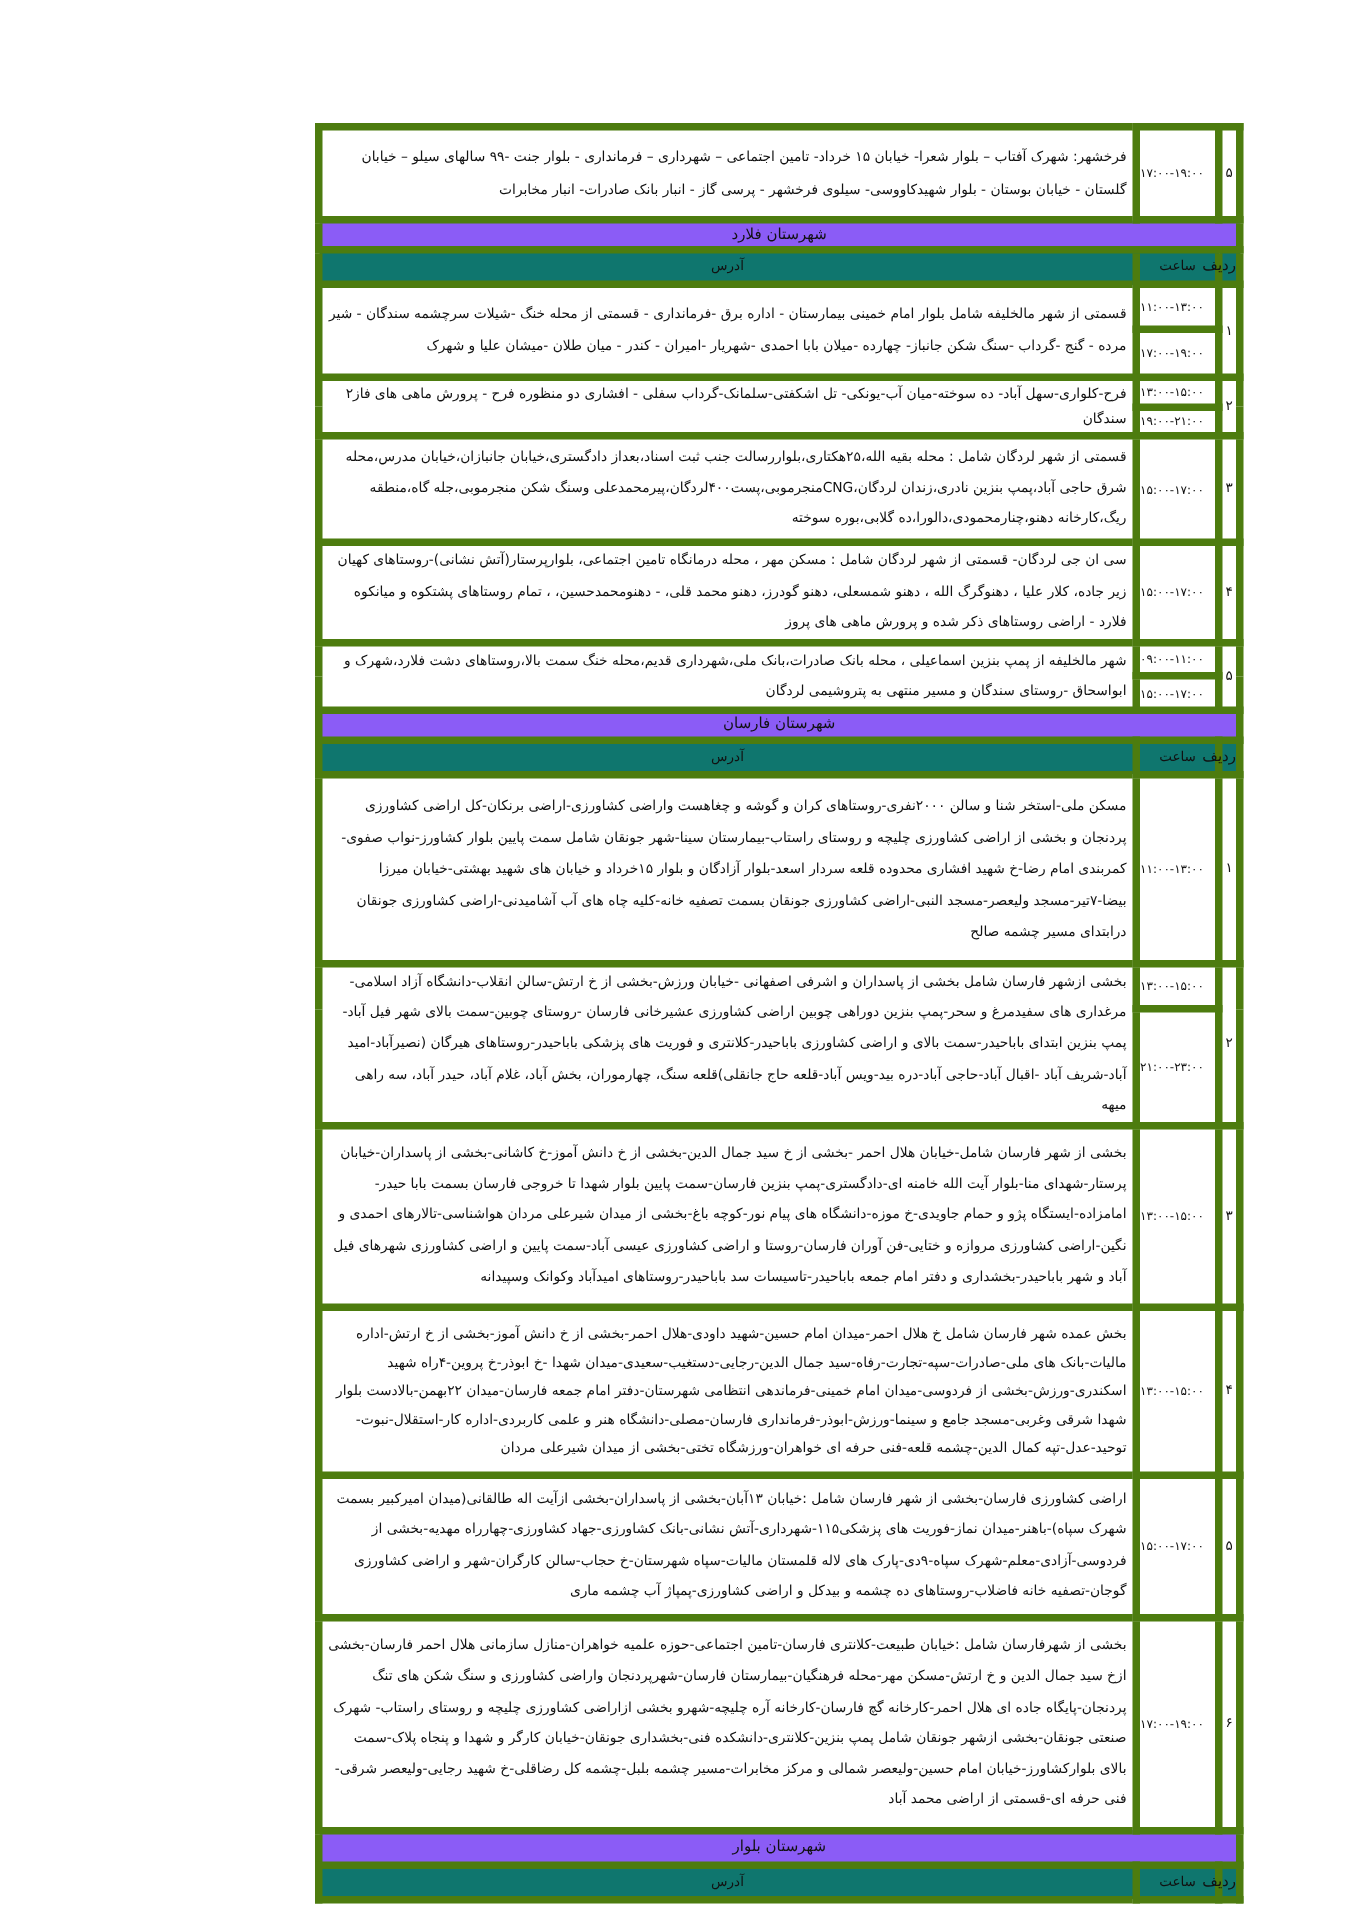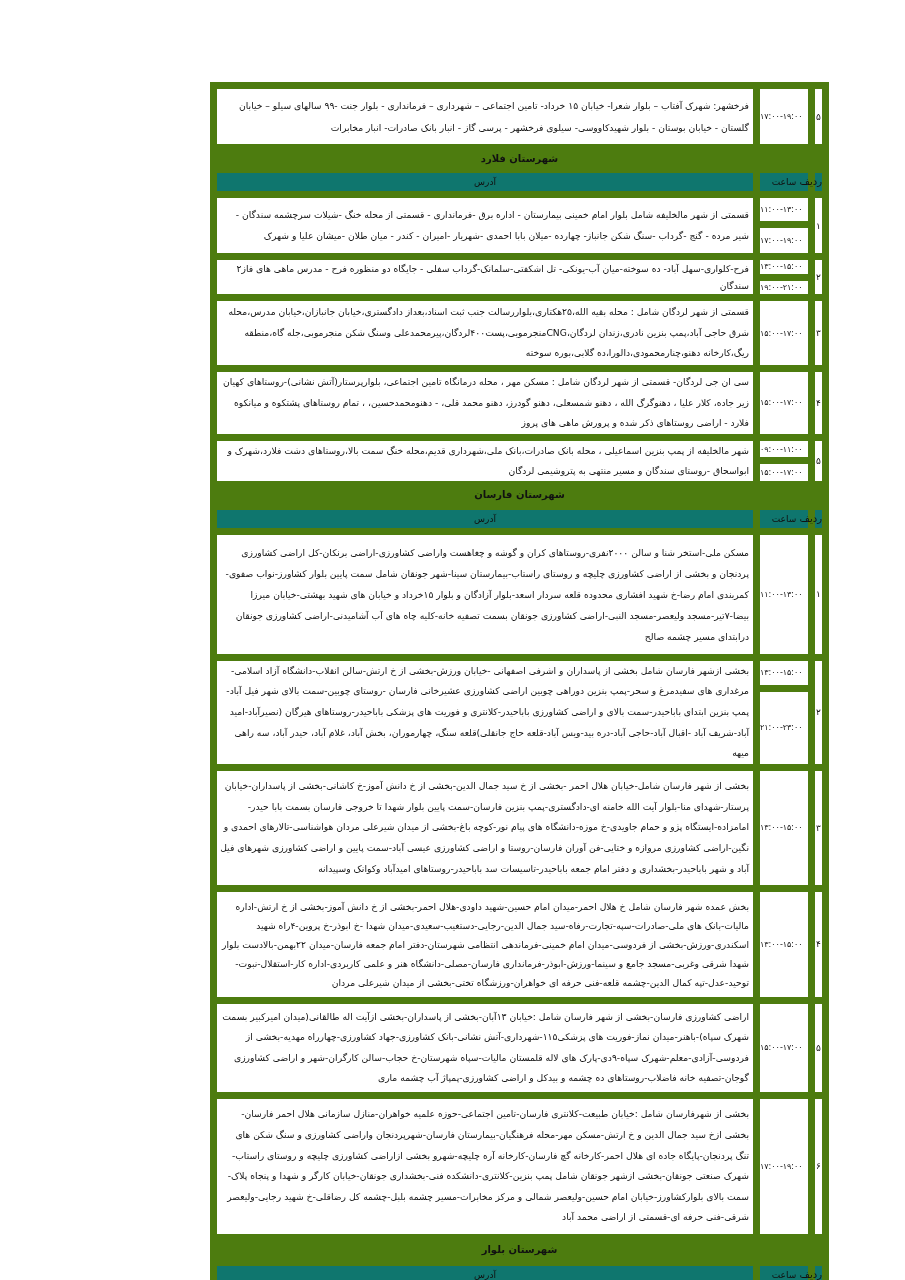--- a/index.html
+++ b/index.html
@@ -1,26 +1,26 @@
 <!DOCTYPE html>
 <html><head>
 <meta charset="utf-8">
 <style>
   html, body { margin: 0; padding: 0; background: #ffffff; }
   body { width: 905px; height: 1280px; position: relative; overflow: hidden;
          font-family: "DejaVu Sans", sans-serif; color: #111; }
   .sheet { position: absolute; left: 210px; top: 82px; width: 619px; }
   table { border-collapse: collapse; width: 619px; table-layout: fixed; direction: rtl; }
-  td { border: 7px solid #4d7c0f; padding: 0; vertical-align: middle; }
+  td { border: 5px solid #4d7c0f; padding: 0; vertical-align: middle; }
   col.c-radif { width: 14px; }
   col.c-time { width: 55px; }
   .radif { text-align: center; font-size: 9px; }
   .time { font-size: 8px; white-space: nowrap; direction: ltr; }
   .addr { text-align: right; font-size: 9.2px; line-height: 20.6px; padding: 0 4px 0 3px; direction: rtl; }
-  .city-row td { background: #4d7c0f; text-align: center; font-size: 10px; height: 15px; line-height: 14px; font-weight: bold; }
+  .city-row td { background: #8b5cf6; text-align: center; font-size: 10px; height: 15px; line-height: 14px; }
   .head-row td { background: #0f766e; text-align: center; font-size: 9px; height: 18px; line-height: 16px; }
   .head-row td.h-radif { font-size: 10px; }
 </style>
 </head>
 <body>
 
 <div class="sheet">
 <table>
   <colgroup>
         <col class="c-radif">
@@ -47,21 +47,21 @@
       <td class="radif" rowspan="2">۱</td>
       <td class="time">۱۱:۰۰-۱۳:۰۰</td>
       <td class="addr" rowspan="2">قسمتی از شهر مالخلیفه شامل بلوار امام خمینی بیمارستان - اداره برق -فرمانداری - قسمتی از محله خنگ -شیلات سرچشمه سندگان - شیر مرده - گنج -گرداب -سنگ شکن جانباز- چهارده -میلان بابا احمدی -شهریار -امیران - کندر - میان طلان -میشان علیا و شهرک</td>
     </tr>
     <tr style="height:32px">
       <td class="time">۱۷:۰۰-۱۹:۰۰</td>
     </tr>
     <tr style="height:17px">
       <td class="radif" rowspan="2">۲</td>
       <td class="time">۱۳:۰۰-۱۵:۰۰</td>
-      <td class="addr" rowspan="2" style="line-height:17px">فرح-کلواری-سهل آباد- ده سوخته-میان آب-یونکی- تل اشکفتی-سلمانک-گرداب سفلی - جایگاه دو منظوره فرح - مدرس ماهی های فاز۲ سندگان</td>
+      <td class="addr" rowspan="2" style="line-height:17px">فرح-کلواری-سهل آباد- ده سوخته-میان آب-یونکی- تل اشکفتی-سلمانک-گرداب سفلی - افشاری دو منظوره فرح - پرورش ماهی های فاز۲ سندگان</td>
     </tr>
     <tr style="height:17px">
       <td class="time">۱۹:۰۰-۲۱:۰۰</td>
     </tr>
     <tr style="height:71px">
       <td class="radif">۳</td>
       <td class="time">۱۵:۰۰-۱۷:۰۰</td>
       <td class="addr">قسمتی از شهر لردگان شامل : محله بقیه الله،۲۵هکتاری،بلواررسالت جنب ثبت اسناد،بعداز دادگستری،خیابان جانبازان،خیابان مدرس،محله شرق حاجی آباد،پمپ بنزین نادری،زندان لردگان،CNGمنجرموبی،پست۴۰۰لردگان،پیرمحمدعلی وسنگ شکن منجرموبی،جله گاه،منطقه ریگ،کارخانه دهنو،چنارمحمودی،دالورا،ده گلابی،بوره سوخته</td>
     </tr>
     <tr style="height:62px">

